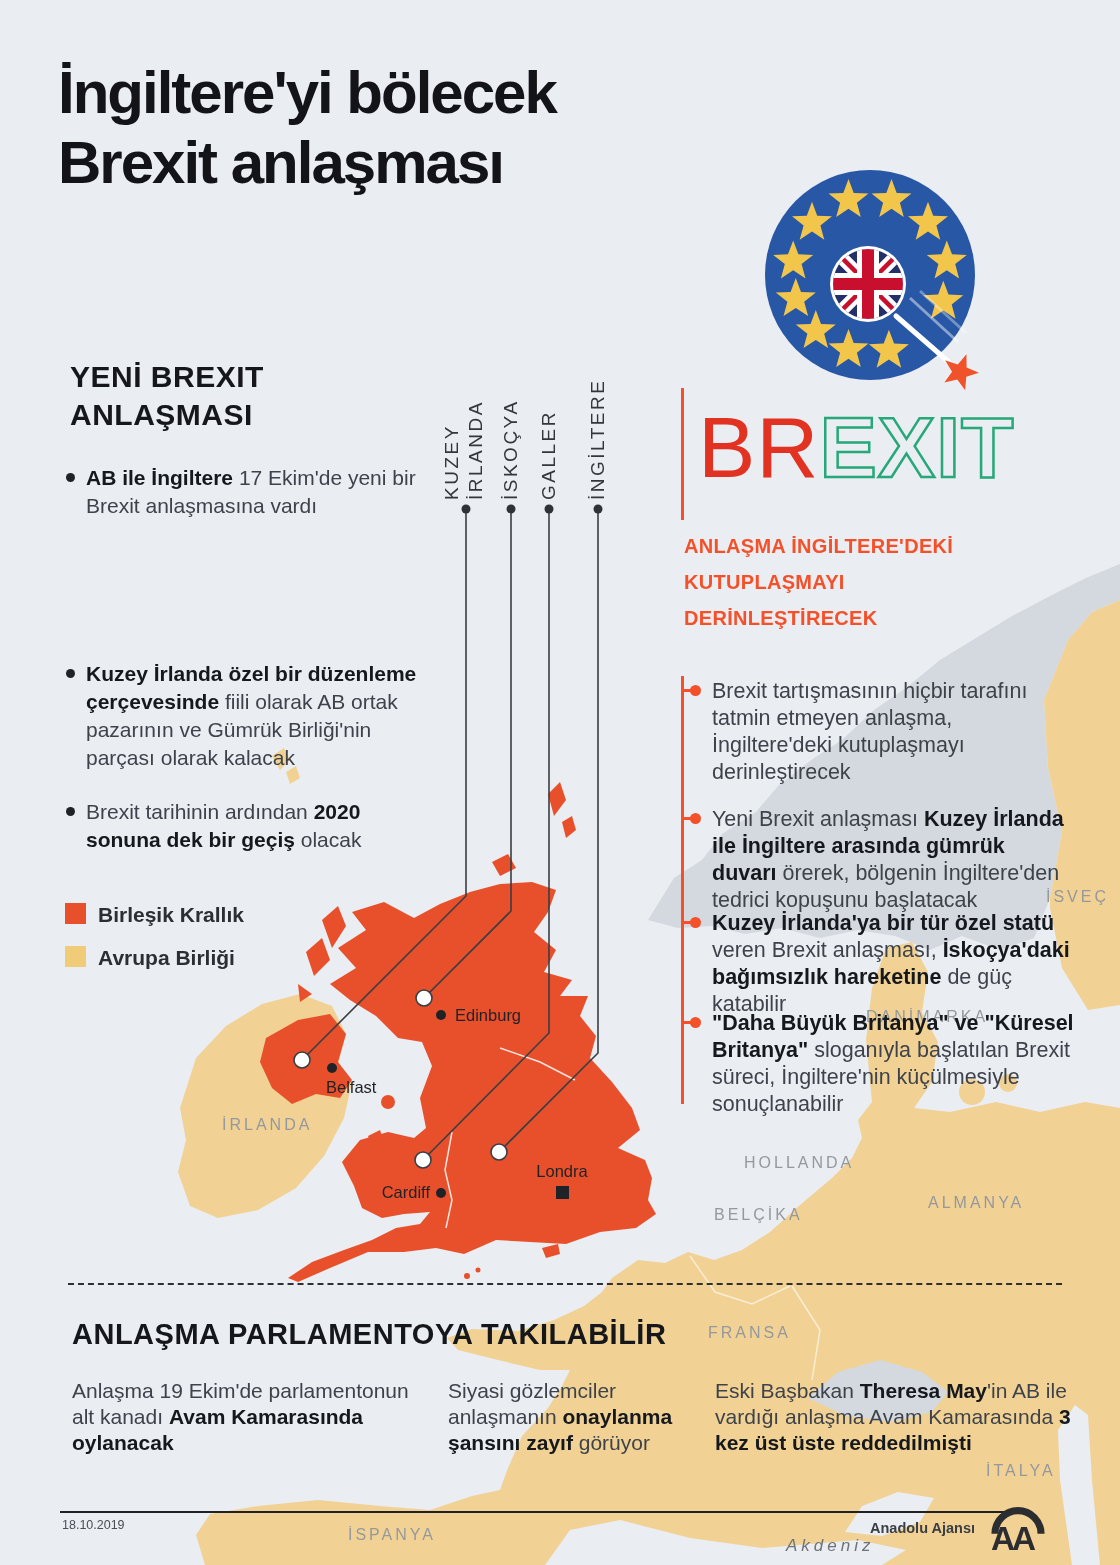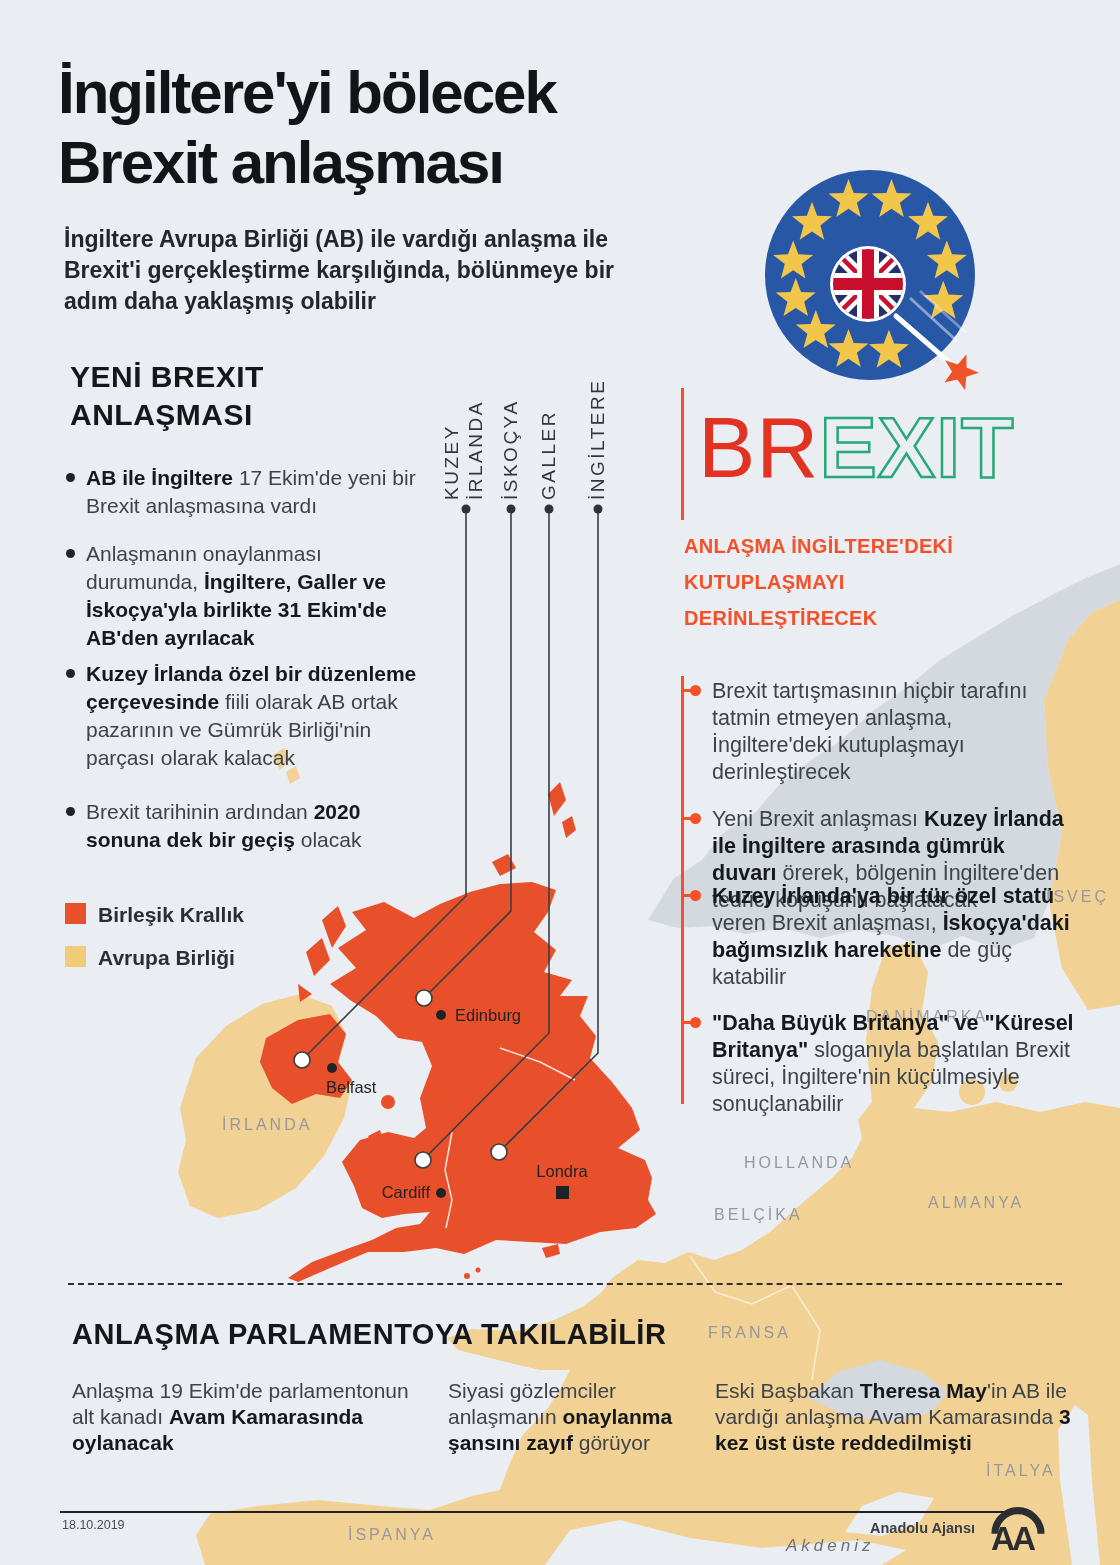--- a/index.html
+++ b/index.html
@@ -175,25 +175,23 @@
     </g>
     <g transform="translate(208,224) rotate(20) scale(0.9)">
       <polygon points="0,-21 5.2,-7.1 20,-6.5 8.4,2.7 12.3,17 0,8.8 -12.3,17 -8.4,2.7 -20,-6.5 -5.2,-7.1" fill="#F0532A"></polygon>
     </g>
   </svg>
 
   <div class="abs title">
     <div>İngiltere'yi bölecek</div>
     <div>Brexit anlaşması</div>
   </div>
-  <div class="abs subtitle">İngiltere Avrupa Birliği (AB) ile vardığı anlaşma ile Brexit'i gerçekleştirme karşılığında, bölünmeye bir adım daha yaklaşmış olabilir</div>
 
   <div class="abs l-heading">YENİ BREXIT ANLAŞMASI</div>
   <div class="abs bullet" style="left:64px;top:464px;"><span class="bd">AB ile İngiltere </span><span>17 Ekim'de yeni bir Brexit anlaşmasına vardı</span></div>
-  <div class="abs bullet" style="left:64px;top:540px;"><span>Anlaşmanın onaylanması durumunda, </span><span class="bd">İngiltere, Galler ve İskoçya'yla birlikte 31 Ekim'de AB'den ayrılacak</span></div>
   <div class="abs bullet" style="left:64px;top:660px;"><span class="bd">Kuzey İrlanda özel bir düzenleme çerçevesinde </span><span>fiili olarak AB ortak pazarının ve Gümrük Birliği'nin parçası olarak kalacak</span></div>
   <div class="abs bullet" style="left:64px;top:798px;"><span>Brexit tarihinin ardından </span><span class="bd">2020 sonuna dek bir geçiş </span><span>olacak</span></div>
 
   <div class="abs legend-row" style="left:65px;top:903px;">
     <span class="legend-sw" style="background: rgb(232, 80, 43);"></span>
     <span class="legend-label">Birleşik Krallık</span>
   </div>
   <div class="abs legend-row" style="left:65px;top:946px;">
     <span class="legend-sw" style="background: rgb(240, 203, 120);"></span>
     <span class="legend-label">Avrupa Birliği</span>
@@ -221,21 +219,21 @@
   <div class="abs sea-label" style="left:786px;top:1536px;">Akdeniz</div>
 
   <div class="abs divider-line" style="top:388px;height:132px;"></div>
   <div class="abs brexit">
     <span class="br">BR</span><span class="exit">EXIT</span>
   </div>
   <div class="abs r-heading">ANLAŞMA İNGİLTERE'DEKİ KUTUPLAŞMAYI DERİNLEŞTİRECEK</div>
   <div class="abs divider-line" style="top:676px;height:428px;"></div>
   <div class="abs rbullet" style="top:678px;"><span>Brexit tartışmasının hiçbir tarafını tatmin etmeyen anlaşma, İngiltere'deki kutuplaşmayı derinleştirecek</span></div>
   <div class="abs rbullet" style="top:806px;"><span>Yeni Brexit anlaşması </span><span class="bd">Kuzey İrlanda ile İngiltere arasında gümrük duvarı </span><span>örerek, bölgenin İngiltere'den tedrici kopuşunu başlatacak</span></div>
-  <div class="abs rbullet" style="top:883px;"><span class="bd">Kuzey İrlanda'ya bir tür özel statü </span><span>veren Brexit anlaşması, </span><span class="bd">İskoçya'daki bağımsızlık hareketine </span><span>de güç katabilir</span></div>
+  <div class="abs rbullet" style="top:910px;"><span class="bd">Kuzey İrlanda'ya bir tür özel statü </span><span>veren Brexit anlaşması, </span><span class="bd">İskoçya'daki bağımsızlık hareketine </span><span>de güç katabilir</span></div>
   <div class="abs rbullet" style="top:1010px;"><span class="bd">"Daha Büyük Britanya" ve "Küresel Britanya" </span><span>sloganıyla başlatılan Brexit süreci, İngiltere'nin küçülmesiyle sonuçlanabilir</span></div>
 
   <div class="abs dash"></div>
   <div class="abs b-heading">ANLAŞMA PARLAMENTOYA TAKILABİLİR</div>
   <div class="abs bcol" style="left:72px;width:345px;"><span>Anlaşma 19 Ekim'de parlamentonun alt kanadı </span><span class="bd">Avam Kamarasında oylanacak</span></div>
   <div class="abs bcol" style="left:448px;width:270px;"><span>Siyasi gözlemciler anlaşmanın </span><span class="bd">onaylanma şansını zayıf </span><span>görüyor</span></div>
   <div class="abs bcol" style="left:715px;width:370px;"><span>Eski Başbakan </span><span class="bd">Theresa May</span><span>'in AB ile vardığı anlaşma Avam Kamarasında </span><span class="bd">3 kez üst üste reddedilmişti</span></div>
 
   <div class="abs f-line"></div>
   <div class="abs f-date">18.10.2019</div>

